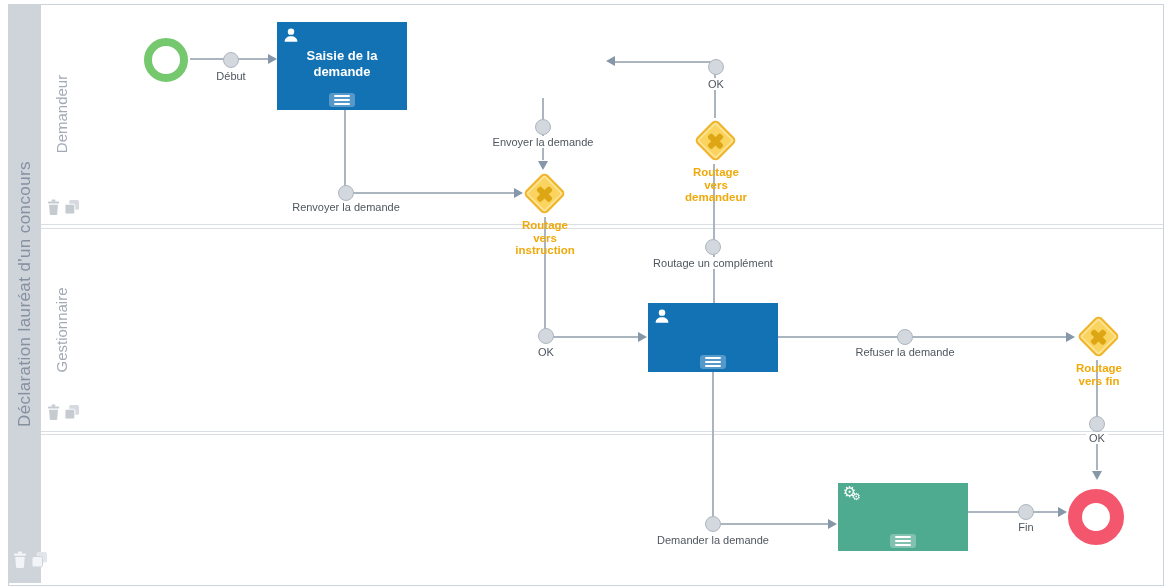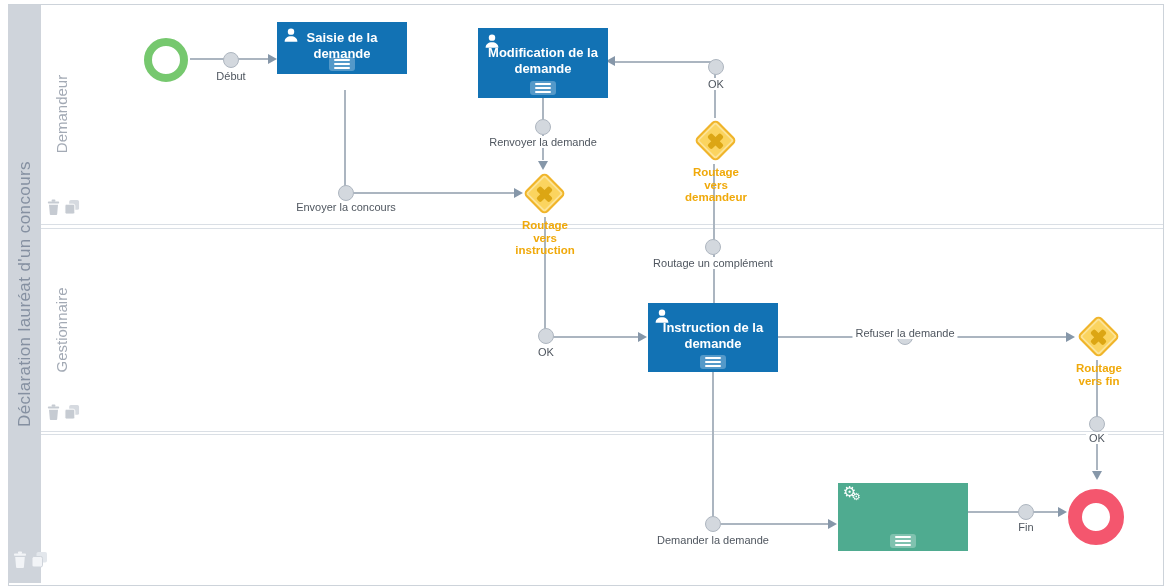--- a/index.html
+++ b/index.html
@@ -165,65 +165,52 @@
   <div class="dot" style="left:535px; top:119px"></div>
   <div class="dot" style="left:708px; top:59px"></div>
   <div class="dot" style="left:705px; top:239px"></div>
   <div class="dot" style="left:538px; top:328px"></div>
   <div class="dot" style="left:897px; top:329px"></div>
   <div class="dot" style="left:1089px; top:416px"></div>
   <div class="dot" style="left:705px; top:516px"></div>
   <div class="dot" style="left:1018px; top:504px"></div>
 
   <div class="clabel" style="left:231px; top:70px">Début</div>
-  <div class="clabel" style="left:346px; top:201px">Envoyer la concours</div>
-  <div class="clabel" style="left:543px; top:136px">Renvoyer la demande</div>
+  <div class="clabel" style="left:346px; top:201px">Renvoyer la demande</div>
+  <div class="clabel" style="left:543px; top:136px">Envoyer la demande</div>
   <div class="clabel" style="left:716px; top:78px">OK</div>
   <div class="clabel" style="left:713px; top:257px">Routage un complément</div>
   <div class="clabel" style="left:546px; top:346px">OK</div>
-  <div class="clabel" style="left:905px; top:327px">Refuser la demande</div>
+  <div class="clabel" style="left:905px; top:346px">Refuser la demande</div>
   <div class="clabel" style="left:1097px; top:432px">OK</div>
   <div class="clabel" style="left:713px; top:534px">Demander la demande</div>
   <div class="clabel" style="left:1026px; top:521px">Fin</div>
 
   <div class="ev start"></div>
   <div class="ev end"></div>
 
-  <div class="task blue" style="left:277px; top:22px; height:52px">
+  <div class="task blue" style="left:277px; top:22px; height:88px">
     <span class="task-person"><svg width="18" height="18" viewBox="0 0 24 24" fill="#fff">
           <circle cx="12" cy="7.5" r="4.3"></circle>
           <path d="M3.5 21c0-4.6 3.8-7.2 8.5-7.2s8.5 2.6 8.5 7.2z"></path>
         </svg></span>
     <div class="task-title">Saisie de la demande</div>
     <div class="menu">
         <i></i>
         <i></i>
         <i></i>
       </div>
   </div>
 
-  <div class="task blue" style="left:478px; top:28px; height:70px">
-    <span class="task-person"><svg width="18" height="18" viewBox="0 0 24 24" fill="#fff">
-          <circle cx="12" cy="7.5" r="4.3"></circle>
-          <path d="M3.5 21c0-4.6 3.8-7.2 8.5-7.2s8.5 2.6 8.5 7.2z"></path>
-        </svg></span>
-    <div class="task-title">Modification de la demande</div>
-    <div class="menu">
-        <i></i>
-        <i></i>
-        <i></i>
-      </div>
-  </div>
 
   <div class="task blue" style="left:648px; top:303px; height:69px">
     <span class="task-person"><svg width="18" height="18" viewBox="0 0 24 24" fill="#fff">
           <circle cx="12" cy="7.5" r="4.3"></circle>
           <path d="M3.5 21c0-4.6 3.8-7.2 8.5-7.2s8.5 2.6 8.5 7.2z"></path>
         </svg></span>
-    <div class="task-title">Instruction de la demande</div>
     <div class="menu">
         <i></i>
         <i></i>
         <i></i>
       </div>
   </div>
 
   <div class="task green" style="left:838px; top:483px; height:68px">
     <span class="task-gears">
         <span class="g1">⚙</span>

